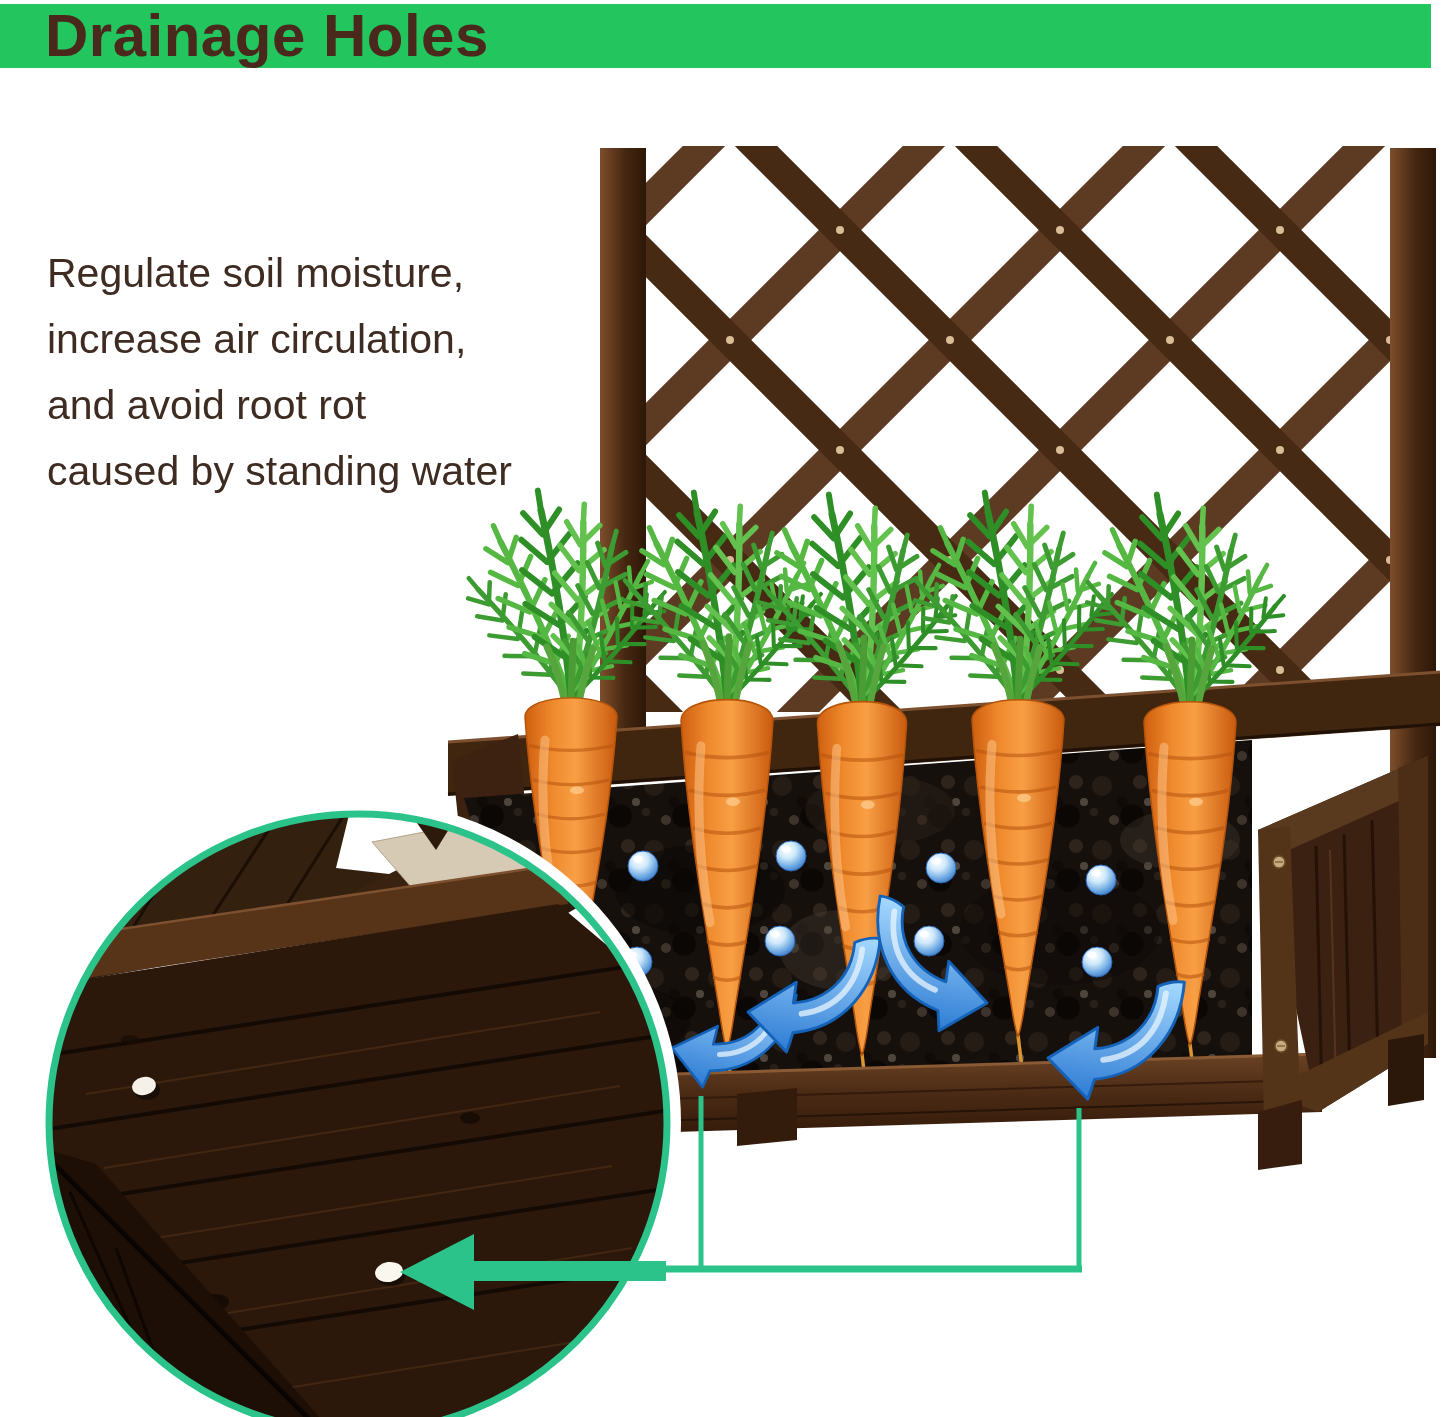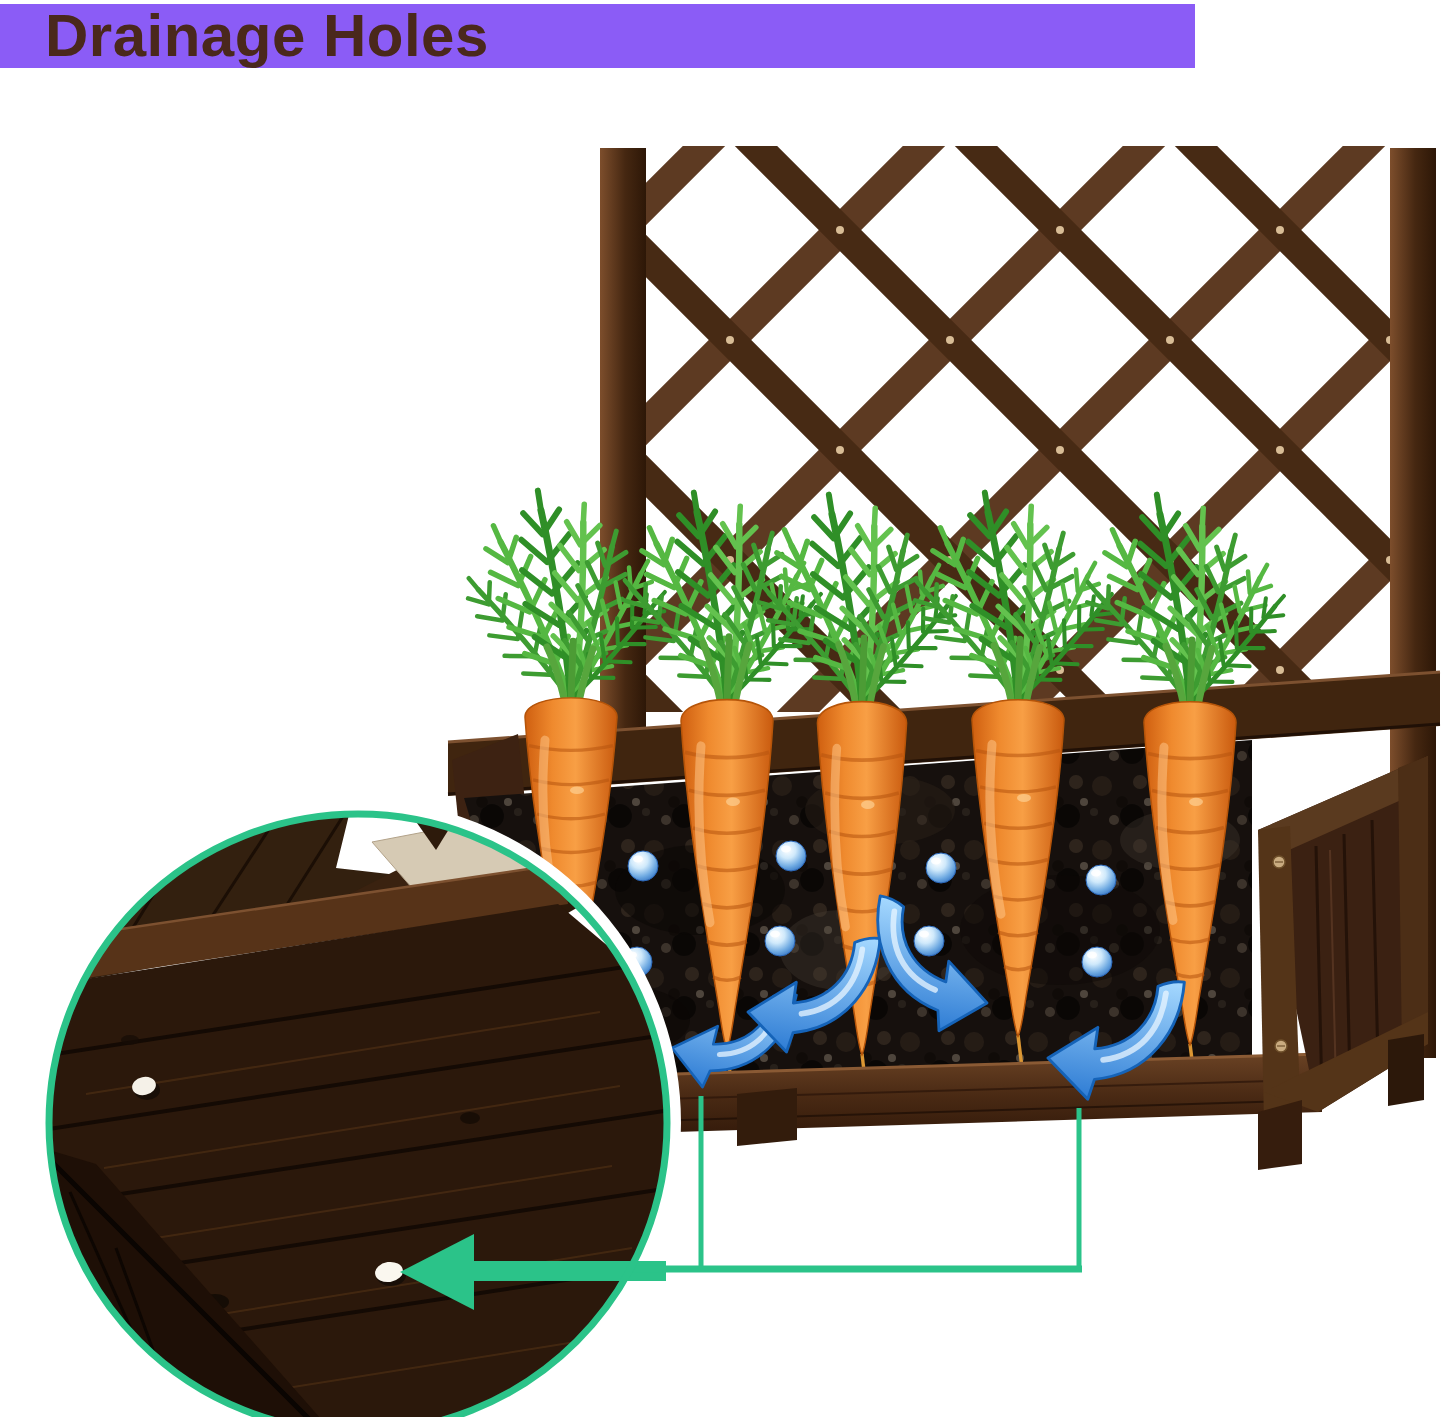--- a/index.html
+++ b/index.html
@@ -1,33 +1,39 @@
 <!DOCTYPE html>
 <html><head>
 <meta charset="utf-8">
 <style>
   html,body{margin:0;padding:0;background:#ffffff;}
   .stage{position:relative;width:1445px;height:1417px;background:#ffffff;overflow:hidden;
          font-family:"Liberation Sans", sans-serif;}
-  .banner{position:absolute;left:0;top:4px;width:1195px;height:64px;background:#8b5cf6;}
+  .banner{position:absolute;left:0;top:4px;width:1431px;height:64px;background:#22c55e;}
   .banner h1{margin:0;padding:0 0 0 45px;font-size:60px;font-weight:bold;line-height:64px;
              color:#4a281c;letter-spacing:0.5px;white-space:nowrap;}
   .desc{position:absolute;left:47px;top:240px;width:520px;}
   .desc .line{font-size:41px;line-height:66px;color:#3e2b21;white-space:nowrap;}
   svg.photo{position:absolute;left:0;top:0;}
 </style>
 </head>
 <body>
 
 <div class="stage">
 
   <div class="banner">
     <h1>Drainage Holes</h1>
   </div>
 
+  <div class="desc">
+    <div class="line">Regulate soil moisture,</div>
+    <div class="line">increase air circulation,</div>
+    <div class="line">and avoid root rot</div>
+    <div class="line">caused by standing water</div>
+  </div>
 
   <svg class="photo" width="1445" height="1417" viewBox="0 0 1445 1417" xmlns="http://www.w3.org/2000/svg" aria-label="Wooden trellis planter box with five carrots in a soil cutaway, water droplets and blue circulation arrows, and a magnified circle showing a drainage hole inside the empty planter pointed at by a teal arrow">
     <defs>
       <linearGradient id="postG" x1="0" y1="0" x2="1" y2="0">
         <stop offset="0" stop-color="#7d4e2c"></stop>
           <stop offset="0.55" stop-color="#452711"></stop>
           <stop offset="1" stop-color="#2d1707"></stop>
       </linearGradient>
       <linearGradient id="railG" x1="0" y1="0" x2="0" y2="1">
         <stop offset="0" stop-color="#6a4224"></stop>

